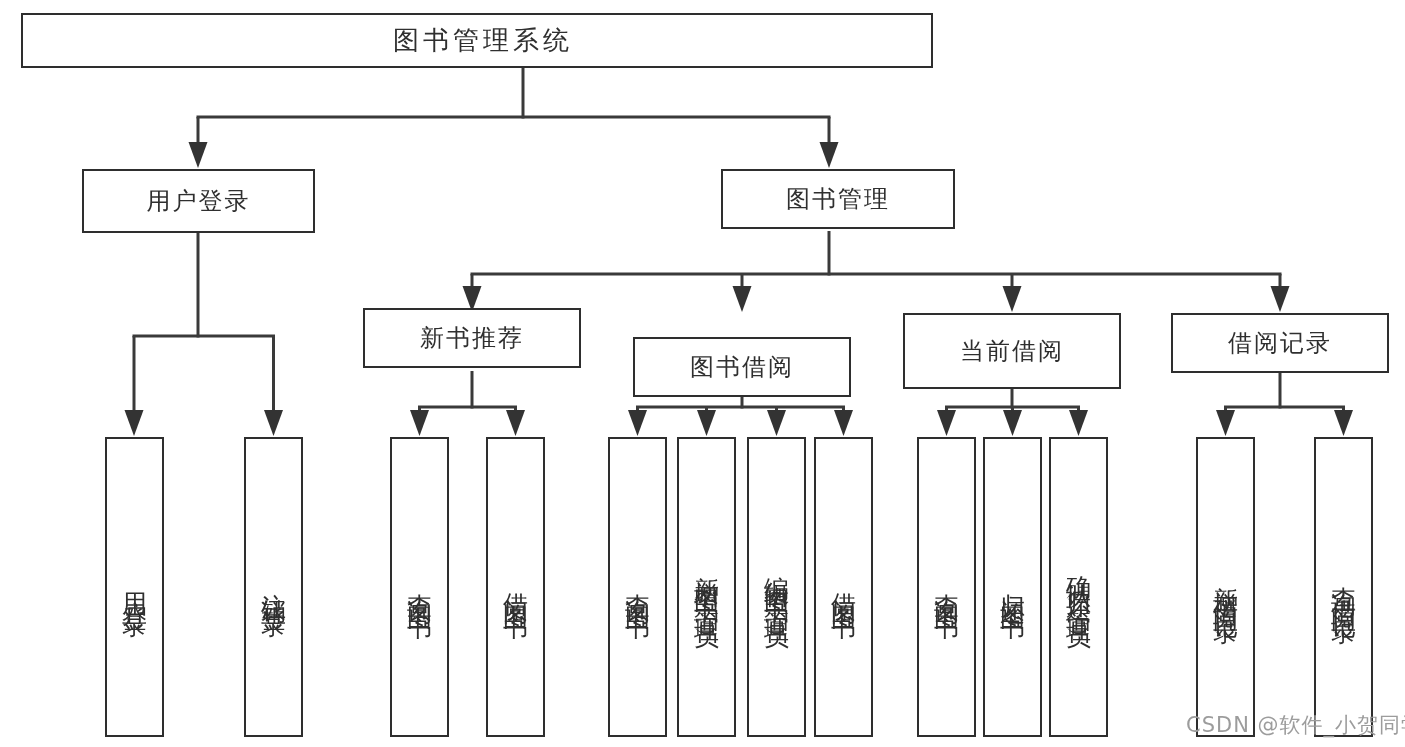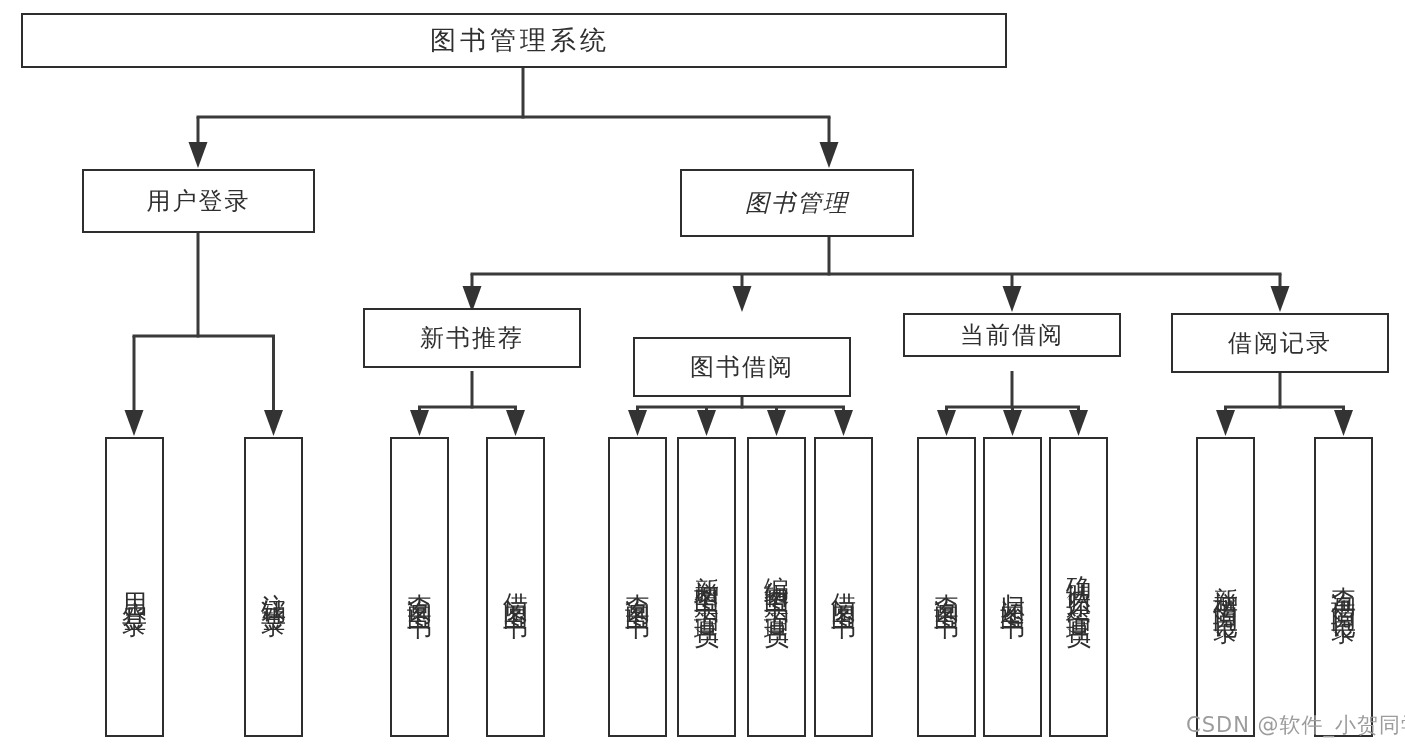--- a/index.html
+++ b/index.html
@@ -128,38 +128,38 @@
     <g>
       <line x1="1280" y1="371" x2="1280" y2="408.5"></line>
       <line x1="1224" y1="407" x2="1345" y2="407"></line>
       <line x1="1225.5" y1="407" x2="1225.5" y2="418"></line>
       <polygon points="1216,410 1235,410 1225.5,436"></polygon>
       <line x1="1343.5" y1="407" x2="1343.5" y2="418"></line>
       <polygon points="1334,410 1353,410 1343.5,436"></polygon>
     </g>
   </svg>
 
-  <div class="box root" style="left:21px; top:13px; width:986px; height:55px;padding-left:12px;">
+  <div class="box root" style="left:21px; top:13px; width:912px; height:55px;padding-left:12px;">
     <span>图书管理系统</span>
   </div>
 
   <div class="box hnode" style="left:82px; top:169px; width:233px; height:64px;">
     <span>用户登录</span>
   </div>
-  <div class="box hnode" style="left:680px; top:169px; width:234px; height:68px;font-style:italic;">
+  <div class="box hnode" style="left:721px; top:169px; width:234px; height:60px;">
     <span>图书管理</span>
   </div>
 
   <div class="box hnode" style="left:363px; top:308px; width:218px; height:60px;">
     <span>新书推荐</span>
   </div>
   <div class="box hnode" style="left:633px; top:313px; width:218px; height:60px;margin-top:24px;">
     <span>图书借阅</span>
   </div>
-  <div class="box hnode" style="left:903px; top:313px; width:218px; height:44px;">
+  <div class="box hnode" style="left:903px; top:313px; width:218px; height:76px;">
     <span>当前借阅</span>
   </div>
   <div class="box hnode" style="left:1171px; top:313px; width:218px; height:60px;">
     <span>借阅记录</span>
   </div>
 
   <div class="box leaf" style="left:105px; top:437px; width:59px; height:300px;">
     <span class="vtext">用户登录</span>
   </div>
   <div class="box leaf" style="left:244px; top:437px; width:59px; height:300px;">

